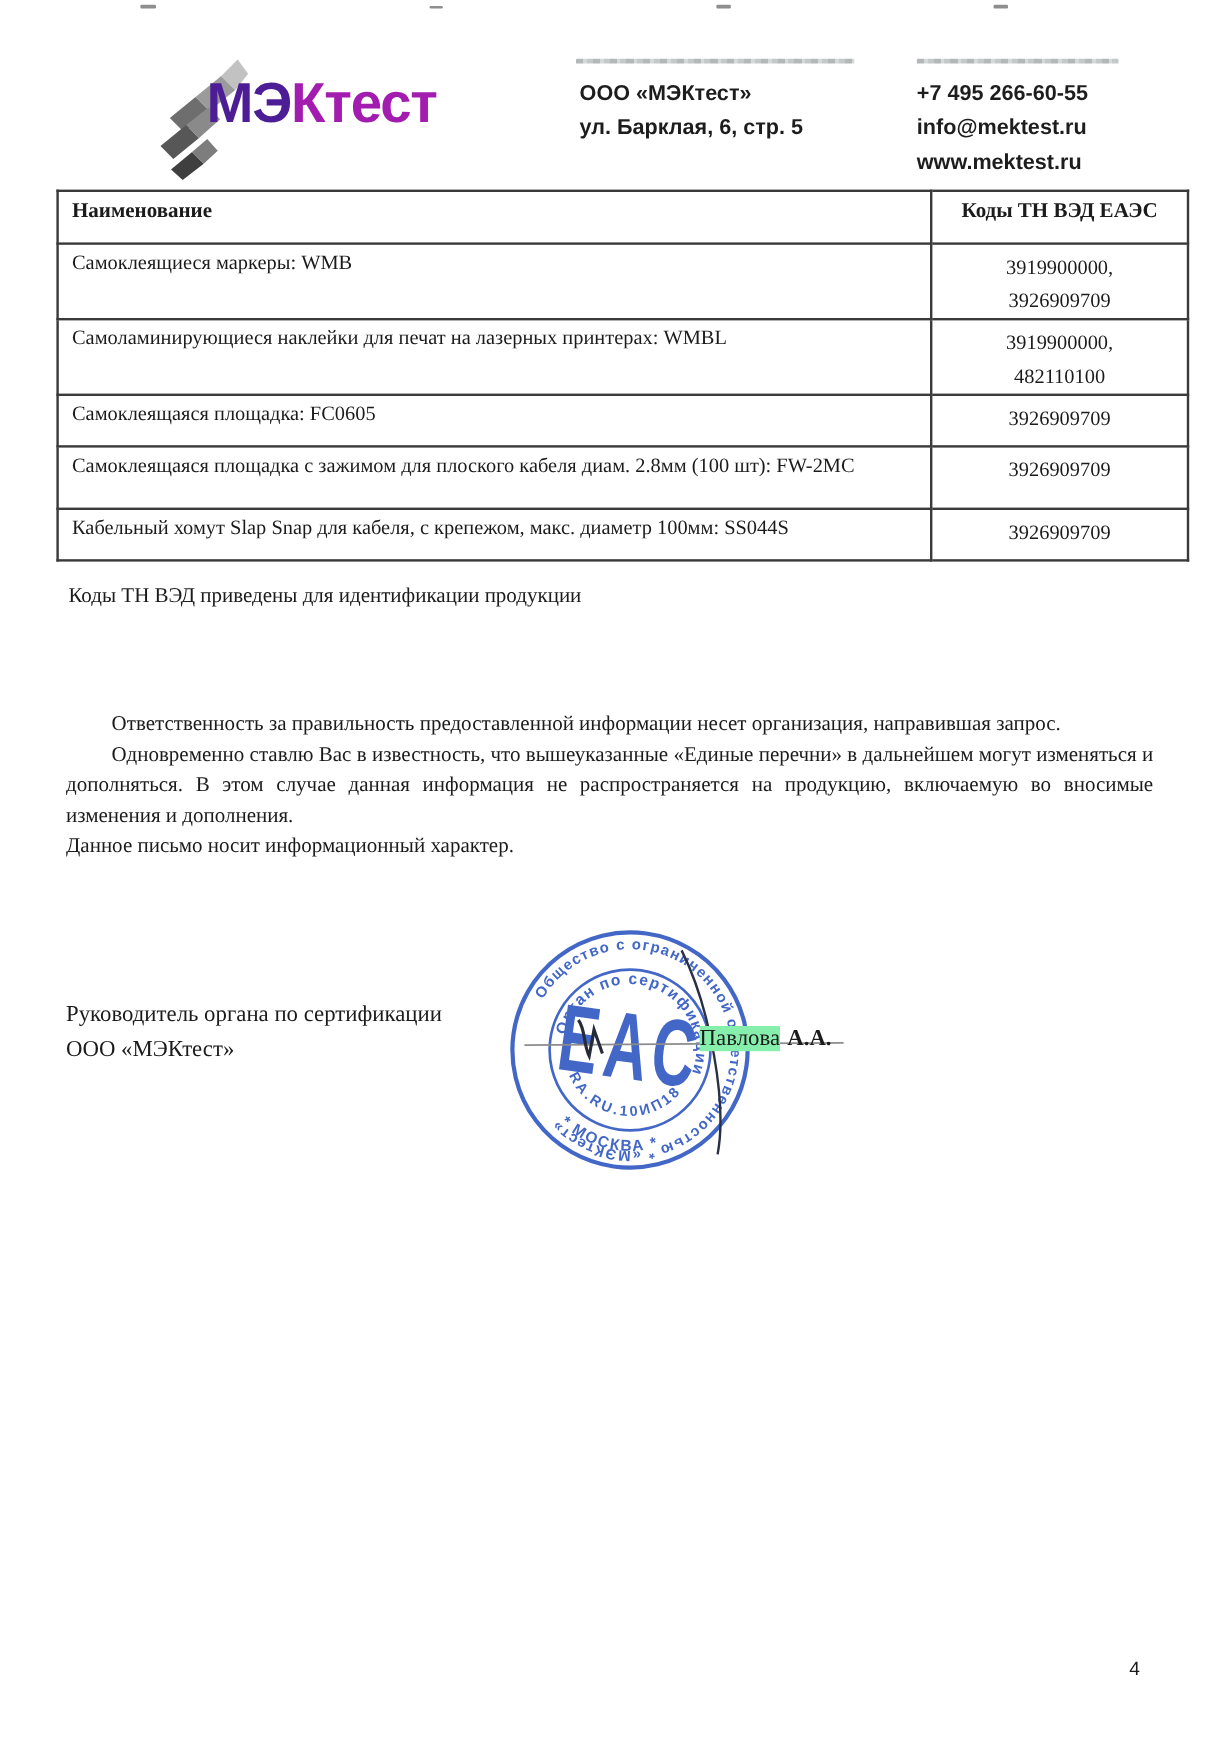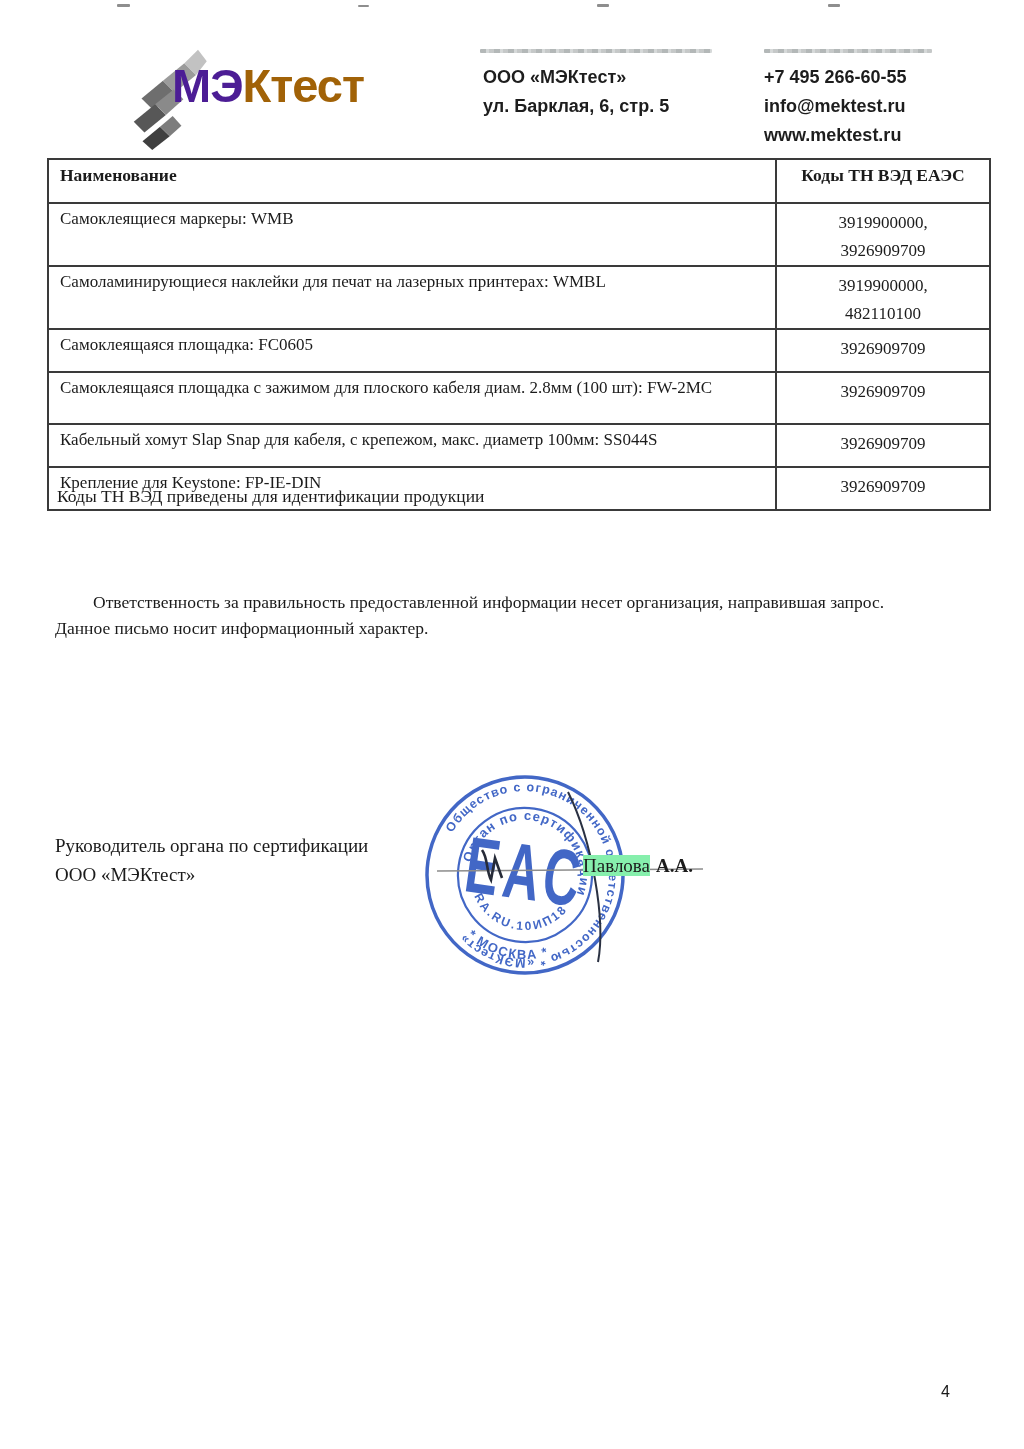--- a/index.html
+++ b/index.html
@@ -10,21 +10,21 @@
   
   .dash{position:absolute;height:3px;background:#8e8e8e;border-radius:1px;}
   .smudge{position:absolute;height:4px;
     background:repeating-linear-gradient(90deg,#9aa0a0 0 6px,#c8cccc 6px 9px,#b2b6b6 9px 14px);
     opacity:.75;border-radius:1px;}
 
   
   .logo-text{position:absolute;left:172px;top:58px;font-family:"Liberation Sans",sans-serif;
     font-weight:bold;font-size:47px;letter-spacing:-1px;}
   .logo-grey{color:#4c1d95;}
-  .logo-black{color:#a16207;text-align:right;}
+  .logo-black{color:#a21caf;text-align:right;}
   .hblock{position:absolute;top:63px;font-family:"Liberation Sans",sans-serif;font-weight:bold;
     font-size:18px;line-height:29px;color:#1d1d1d;white-space:nowrap;}
   .hb-company{left:483px;}
   .hb-contacts{left:764px;}
 
   
   table.codes{position:absolute;left:47px;top:158px;width:911px;border-collapse:collapse;
     table-layout:fixed;font-size:17px;}
   table.codes td, table.codes th{border:2px solid #3a3a3a;vertical-align:top;}
   th.c1, td.c1{width:707px;text-align:left;padding:5px 8px 16px 11px;}
@@ -117,33 +117,28 @@
     <td class="c2">
       <div class="codeline">3926909709</div>
     </td>
   </tr>
   <tr class="r4">
     <td class="c1">Кабельный хомут Slap Snap для кабеля, с крепежом, макс. диаметр 100мм: SS044S</td>
     <td class="c2">
       <div class="codeline">3926909709</div>
     </td>
   </tr>
-  <tr class="r5">
-    <td class="c1">Крепление для Keystone: FP-IE-DIN</td>
-    <td class="c2">
-      <div class="codeline">3926909709</div>
-    </td>
-  </tr>
 </tbody>
   </table>
 
 <div class="note">Коды ТН ВЭД приведены для идентификации продукции</div>
 
 <div class="paras">
   <p class="indent">Ответственность за правильность предоставленной информации несет организация, направившая запрос.</p>
+  <p class="indent just">Одновременно ставлю Вас в известность, что вышеуказанные «Единые перечни» в дальнейшем могут изменяться и дополняться. В этом случае данная информация не распространяется на продукцию, включаемую во вносимые изменения и дополнения.</p>
   <p>Данное письмо носит информационный характер.</p>
 </div>
 
 <div class="sig-role">
   <div>Руководитель органа по сертификации</div>
   <div>ООО «МЭКтест»</div>
 </div>
 
 <svg class="stamp" viewBox="0 0 206 206">
   <g opacity="0.9" transform="rotate(8 103 103)" fill="none" stroke="#2e57c0">

